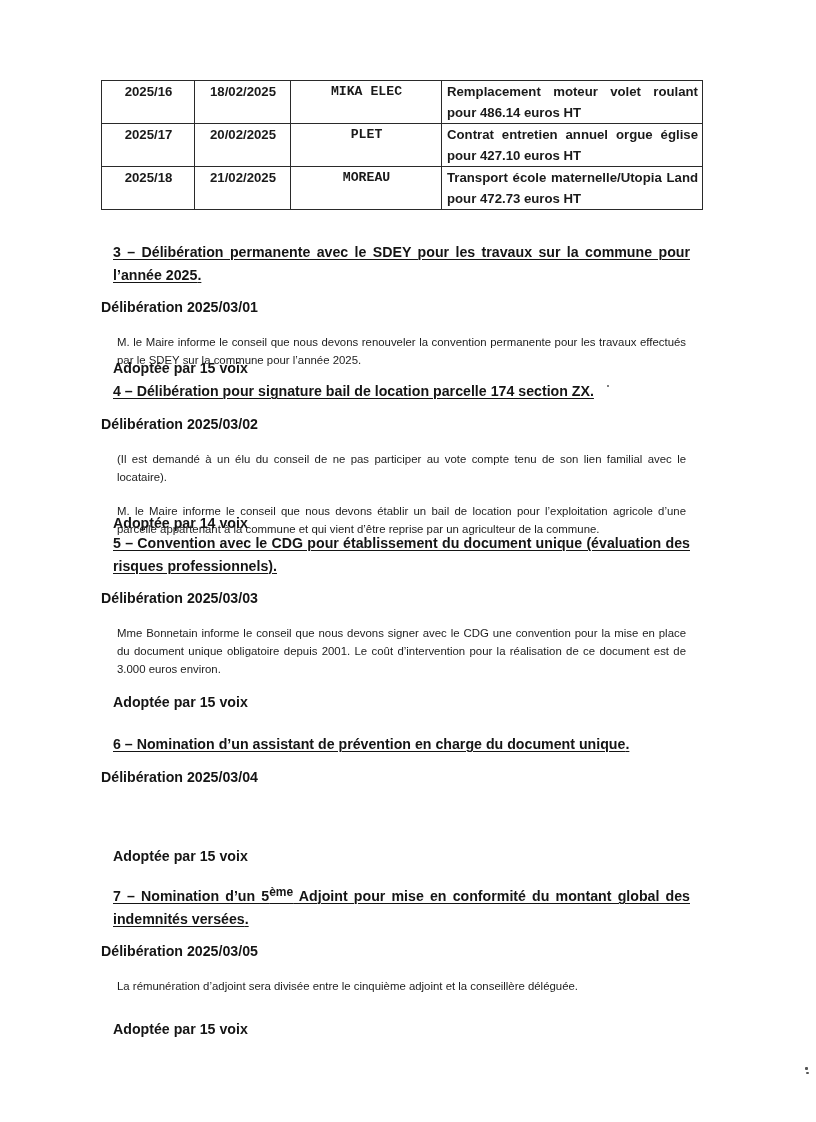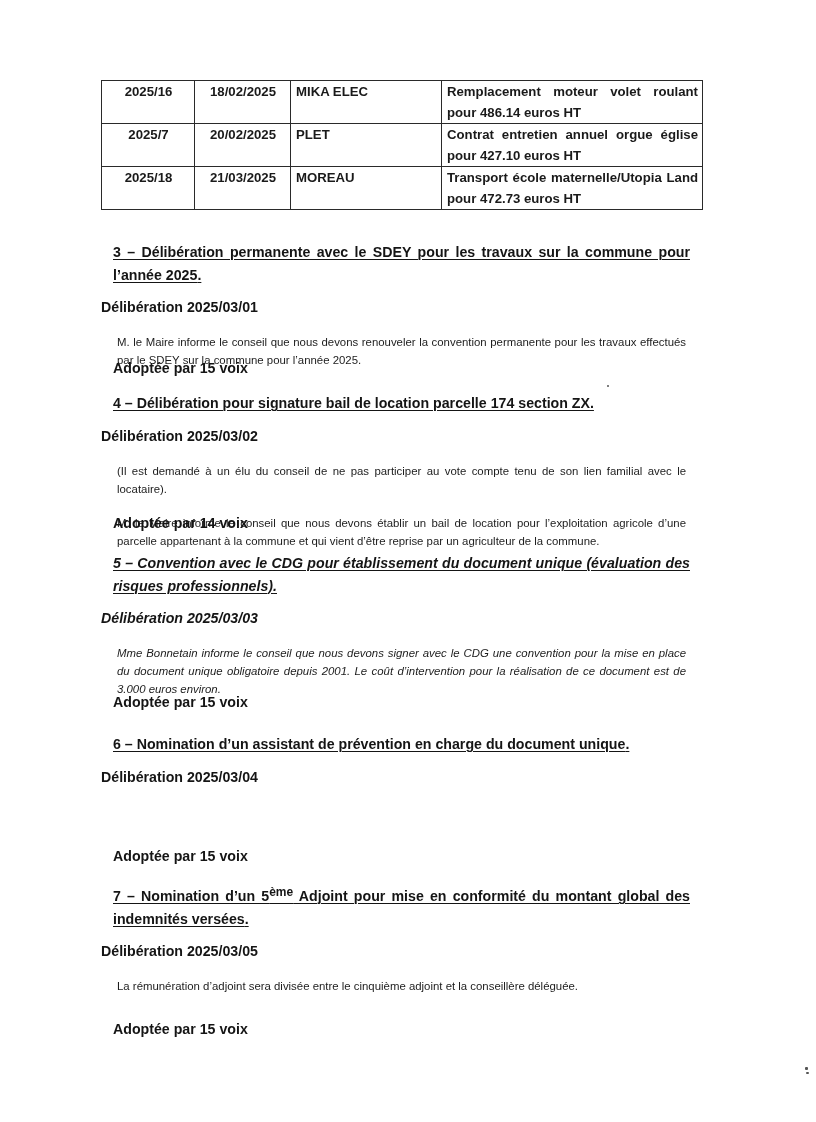--- a/index.html
+++ b/index.html
@@ -34,21 +34,21 @@
     font-weight: bold;
     font-size: 13.2px;
     line-height: 21px;
     vertical-align: top;
     padding: 0 4px 0 5px;
     height: 42px;
     color: #1a1a1a;
   }
   .ord-table td.c-num { text-align: center; }
   .ord-table td.c-date { text-align: center; }
-  .ord-table td.c-name { text-align: left; }
+  .ord-table td.c-name { text-align: center; font-family: Liberation Mono, monospace; }
   .ord-table td.c-desc { text-align: justify; text-align-last: left; }
 
   
   .block {
     position: absolute;
     left: 101px;
     width: 601px;
   }
   .heading {
     font-weight: bold;
@@ -109,50 +109,50 @@
       <col style="width:261px">
     </colgroup>
     <tbody>
       <tr>
         <td class="c-num">2025/16</td>
         <td class="c-date">18/02/2025</td>
         <td class="c-name">MIKA ELEC</td>
         <td class="c-desc">Remplacement moteur volet roulant pour 486.14 euros HT</td>
       </tr>
       <tr>
-        <td class="c-num">2025/7</td>
+        <td class="c-num">2025/17</td>
         <td class="c-date">20/02/2025</td>
         <td class="c-name">PLET</td>
         <td class="c-desc">Contrat entretien annuel orgue église pour 427.10 euros HT</td>
       </tr>
       <tr>
         <td class="c-num">2025/18</td>
-        <td class="c-date">21/03/2025</td>
+        <td class="c-date">21/02/2025</td>
         <td class="c-name">MOREAU</td>
         <td class="c-desc">Transport école maternelle/Utopia Land pour 472.73 euros HT</td>
       </tr>
     </tbody>
   </table>
 
   <div class="block" style="top:229px;">
     <p class="heading"><span>3 – Délibération permanente avec le SDEY pour les travaux sur la commune pour l’année 2025</span><span class="tail">.</span></p>
     <p class="delib">Délibération 2025/03/01</p>
     <p class="body">M. le Maire informe le conseil que nous devons renouveler la convention permanente pour les travaux effectués par le SDEY sur la commune pour l’année 2025.</p>
   </div>
   <p class="adopted" style="top:347px;">Adoptée par 15 voix</p>
 
-  <div class="block" style="top:380px;">
+  <div class="block" style="top:368px;">
     <p class="heading"><span>4 – Délibération pour signature bail de location parcelle 174 section ZX.</span><span class="tail"></span></p>
     <p class="delib">Délibération 2025/03/02</p>
     <p class="body">(Il est demandé à un élu du conseil de ne pas participer au vote compte tenu de son lien familial avec le locataire).</p>
     <p class="body">M. le Maire informe le conseil que nous devons établir un bail de location pour l’exploitation agricole d’une parcelle appartenant à la commune et qui vient d’être reprise par un agriculteur de la commune.</p>
   </div>
   <p class="adopted" style="top:502px;">Adoptée par 14 voix</p>
 
-  <div class="block" style="top:540px;font-style:italic;">
+  <div class="block" style="top:520px;">
     <p class="heading"><span>5 – Convention avec le CDG pour établissement du document unique (évaluation des risques professionnels)</span><span class="tail">.</span></p>
     <p class="delib">Délibération 2025/03/03</p>
     <p class="body">Mme Bonnetain informe le conseil que nous devons signer avec le CDG une convention pour la mise en place du document unique obligatoire depuis 2001. Le coût d’intervention pour la réalisation de ce document est de 3.000 euros environ.</p>
   </div>
   <p class="adopted" style="top:681px;">Adoptée par 15 voix</p>
 
   <div class="block" style="top:721px;">
     <p class="heading"><span>6 – Nomination d’un assistant de prévention en charge du document unique</span><span class="tail">.</span></p>
     <p class="delib">Délibération 2025/03/04</p>
   </div>

